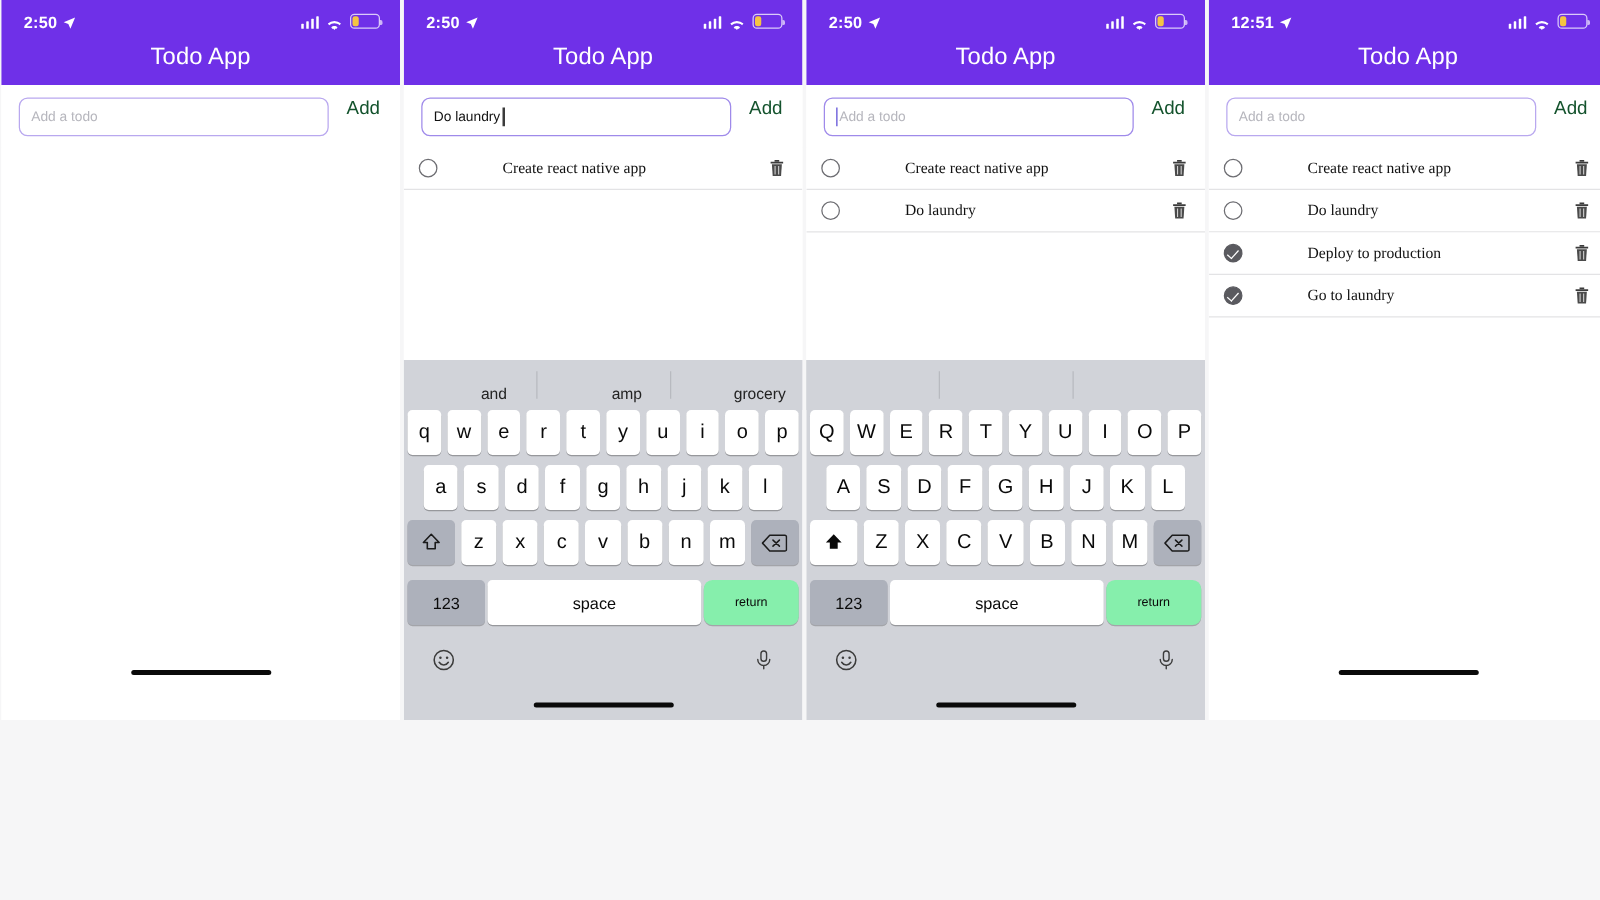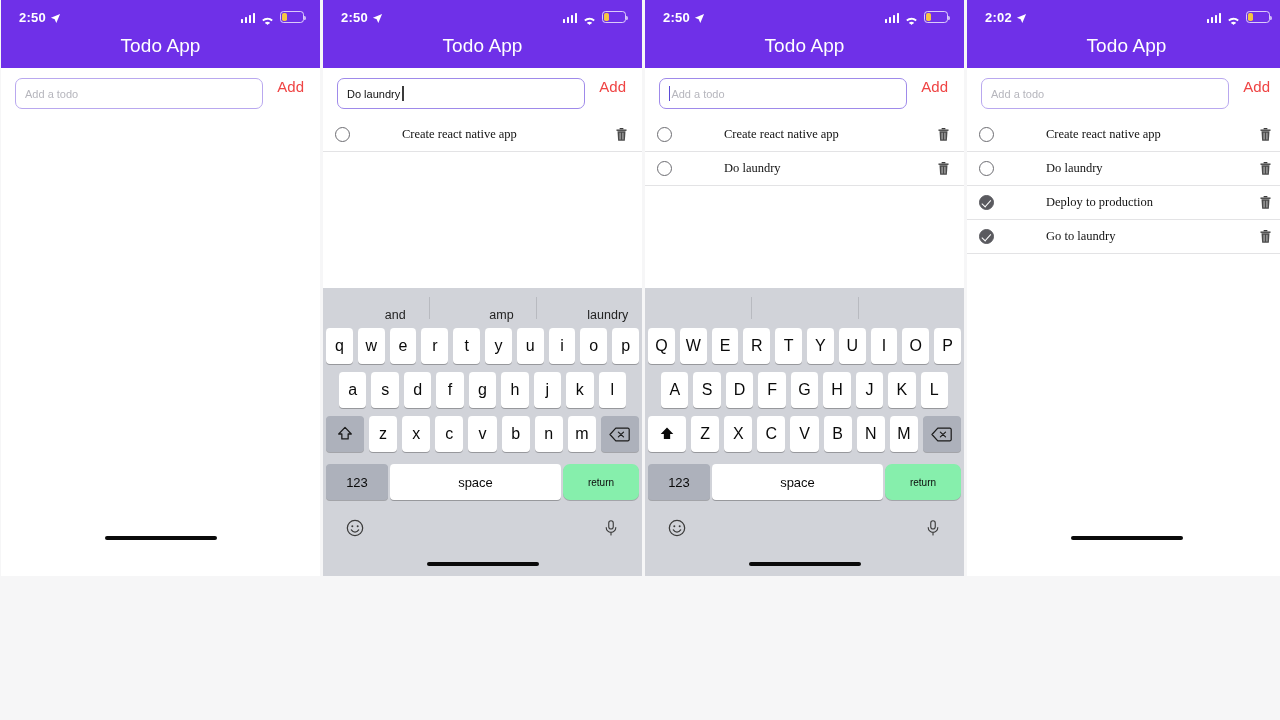--- a/index.html
+++ b/index.html
@@ -118,21 +118,21 @@
     display: inline-block;
     width: 1.4px;
     height: 15px;
     background: #3b3b3b;
     margin-left: 2px;
     vertical-align: middle;
   }
   .caret.lead { margin-left: 0; margin-right: 1px; background:#5b4bd6; }
   .add-btn {
     flex: 0 0 auto;
-    color: #ef4444;
+    color: #14532d;
     font-size: 15px;
     padding-left: 14px;
     padding-right: 2px;
   }
 
   
   .list { flex: 1 1 auto; background: #ffffff; overflow: hidden; font-family: Liberation Serif, serif; }
   .todo-row {
     height: 34px;
     display: flex;
@@ -340,21 +340,21 @@
               <path d="M5 1h4v1.4H5z" fill="#3b3b3b"></path>
               <path d="M2.7 4.6h8.6l-.7 10.2H3.4L2.7 4.6z" fill="#4a4a4a"></path>
               <path d="M5 6.2h.9v7.2H5zm3.1 0h.9v7.2h-.9z" fill="#d9d9d9"></path>
             </svg></div>
         </div>
       </div>
       <div class="keyboard">
         <div class="suggest">
           <div class="sug">and</div>
           <div class="sug">amp</div>
-          <div class="sug">laundry</div>
+          <div class="sug">grocery</div>
         </div>
         <div class="krow r1">
           <div class="key">q</div>
           <div class="key">w</div>
           <div class="key">e</div>
           <div class="key">r</div>
           <div class="key">t</div>
           <div class="key">y</div>
           <div class="key">u</div>
           <div class="key">i</div>
@@ -539,21 +539,21 @@
         </div>
       </div>
       <div class="homebar-wrap kb-home">
         <div class="homebar"></div>
       </div>
     </div>
     <div class="phone">
       <div class="topbar">
         <div class="statusbar">
           <div class="status-time">
-            <span>2:02</span>
+            <span>12:51</span>
             <span class="loc-arrow"><svg viewBox="0 0 24 24" width="11" height="11" aria-hidden="true">
                 <path d="M22 2 2 10.5l8.2 2.9L13.8 22 22 2z" fill="#ffffff"></path>
               </svg></span>
           </div>
           <div class="status-icons">
             <span class="sig">
               <i></i>
               <i></i>
               <i></i>
               <i></i>

